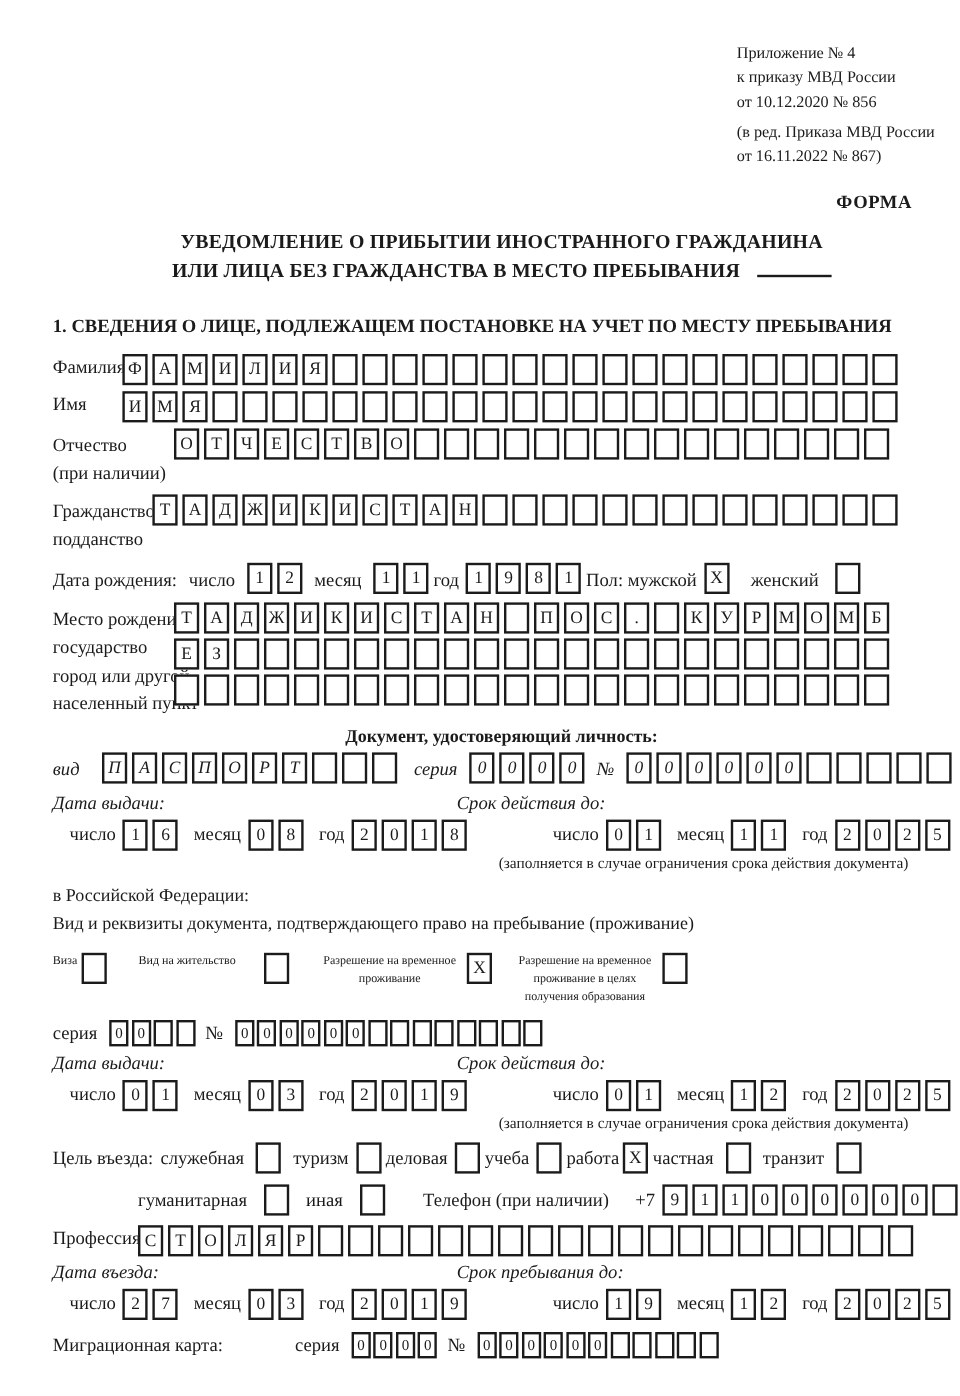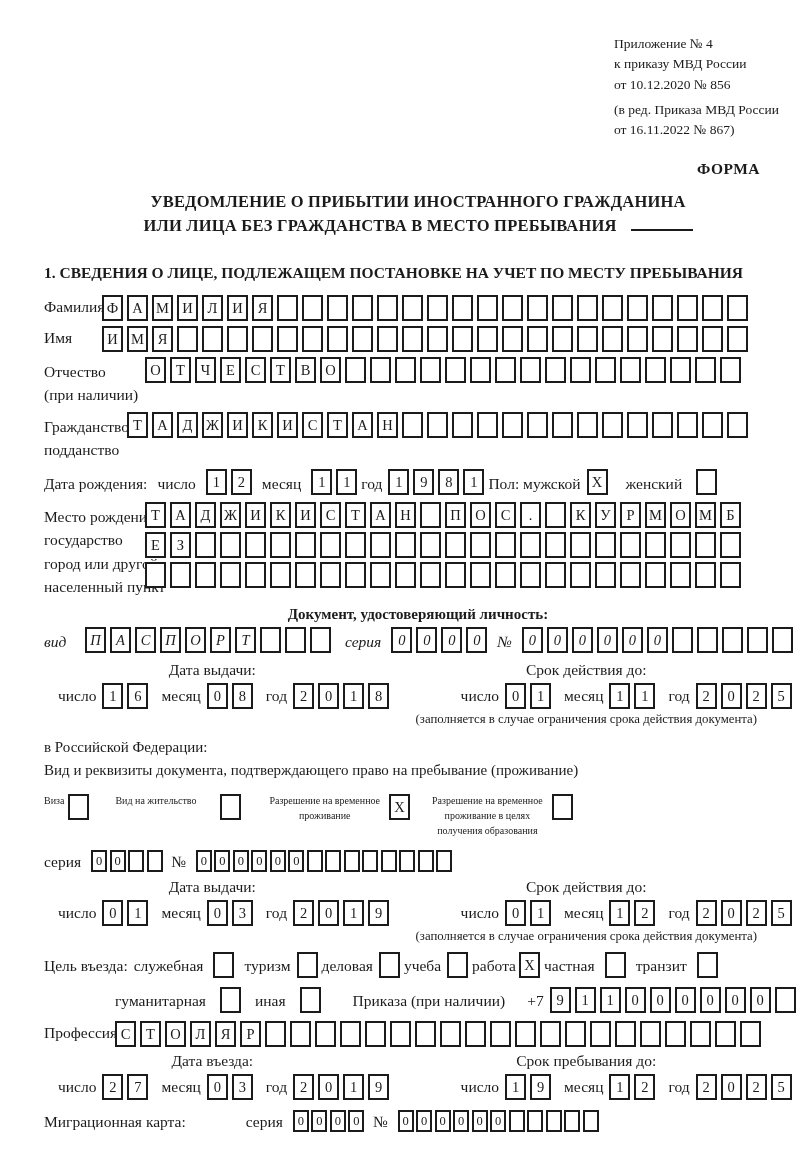--- a/index.html
+++ b/index.html
@@ -25,21 +25,21 @@
   .sm .cb{width:12px;height:18px;margin-right:2.5px;font-size:12.5px;line-height:19px;}
   .w58{width:58px;} .w71{width:71px;} .w83{width:83px;} .w101{width:101px;} .w41{width:41px;}
 
   .stackrows .cells{margin-bottom:4px;}
 
   .center-bold{font-weight:bold;font-size:15px;text-align:center;margin-top:8px;}
 
   
   .two-col{display:flex;margin-top:8px;}
   .col-l{width:45%;} .col-r{width:55%;}
-  .col-head{text-align:center;font-size:15.5px;}
+  .col-head{text-align:left;font-size:15.5px;font-style:italic;}
   .dategroup{display:flex;align-items:center;margin-top:4px;}
   .dategroup .dl{margin-right:6px;font-size:15.5px;}
   .dategroup .cells{margin-right:9px;}
   .note{font-size:12.8px;text-align:center;margin-top:3px;}
 
   .inline{display:flex;align-items:center;flex-wrap:nowrap;}
   .gap6{margin-left:6px;} .gap10{margin-left:10px;} .gap14{margin-left:14px;} .gap22{margin-left:22px;}
 
   
   .opt-row{display:flex;align-items:flex-start;margin-top:10px;}
@@ -553,21 +553,21 @@
 
   <div class="row inline" style="margin-top:9px;margin-left:71px;">
     <span class="lbl">гуманитарная</span>
     <span class="cells gap14">
         <span class="cb">&nbsp;</span>
       </span>
     <span class="lbl gap10">иная</span>
     <span class="cells gap14">
         <span class="cb">&nbsp;</span>
       </span>
-    <span class="lbl" style="margin-left:28px;">Приказа (при наличии)</span>
+    <span class="lbl" style="margin-left:28px;">Телефон (при наличии)</span>
     <span class="lbl gap22">+7</span>
     <span class="cells gap6">
         <span class="cb">9</span>
         <span class="cb">1</span>
         <span class="cb">1</span>
         <span class="cb">0</span>
         <span class="cb">0</span>
         <span class="cb">0</span>
         <span class="cb">0</span>
         <span class="cb">0</span>

